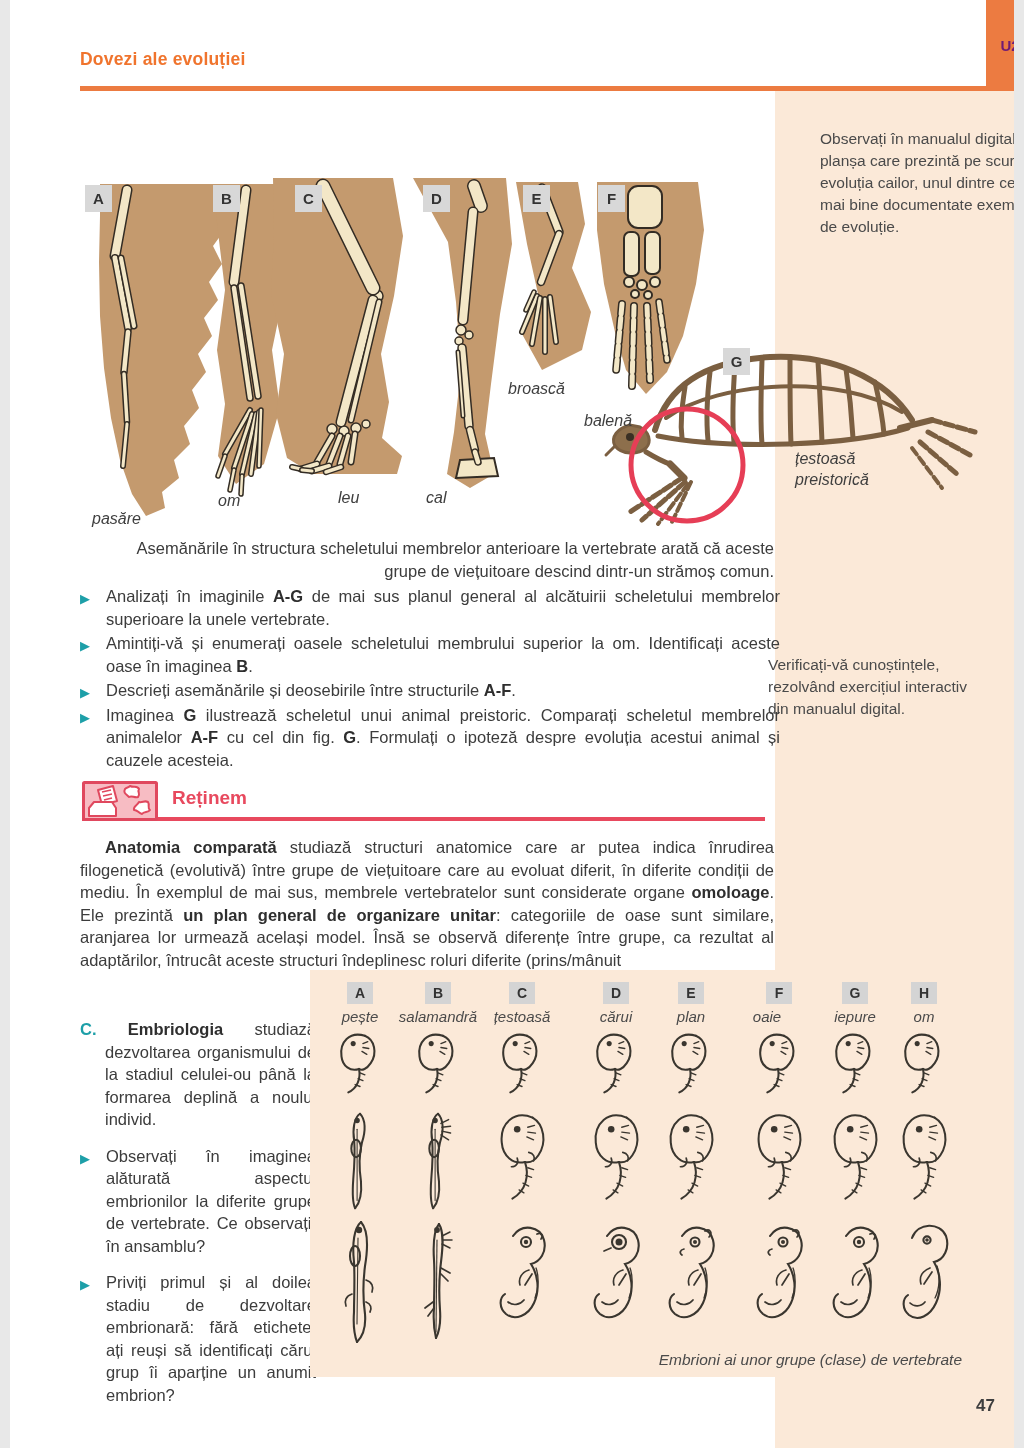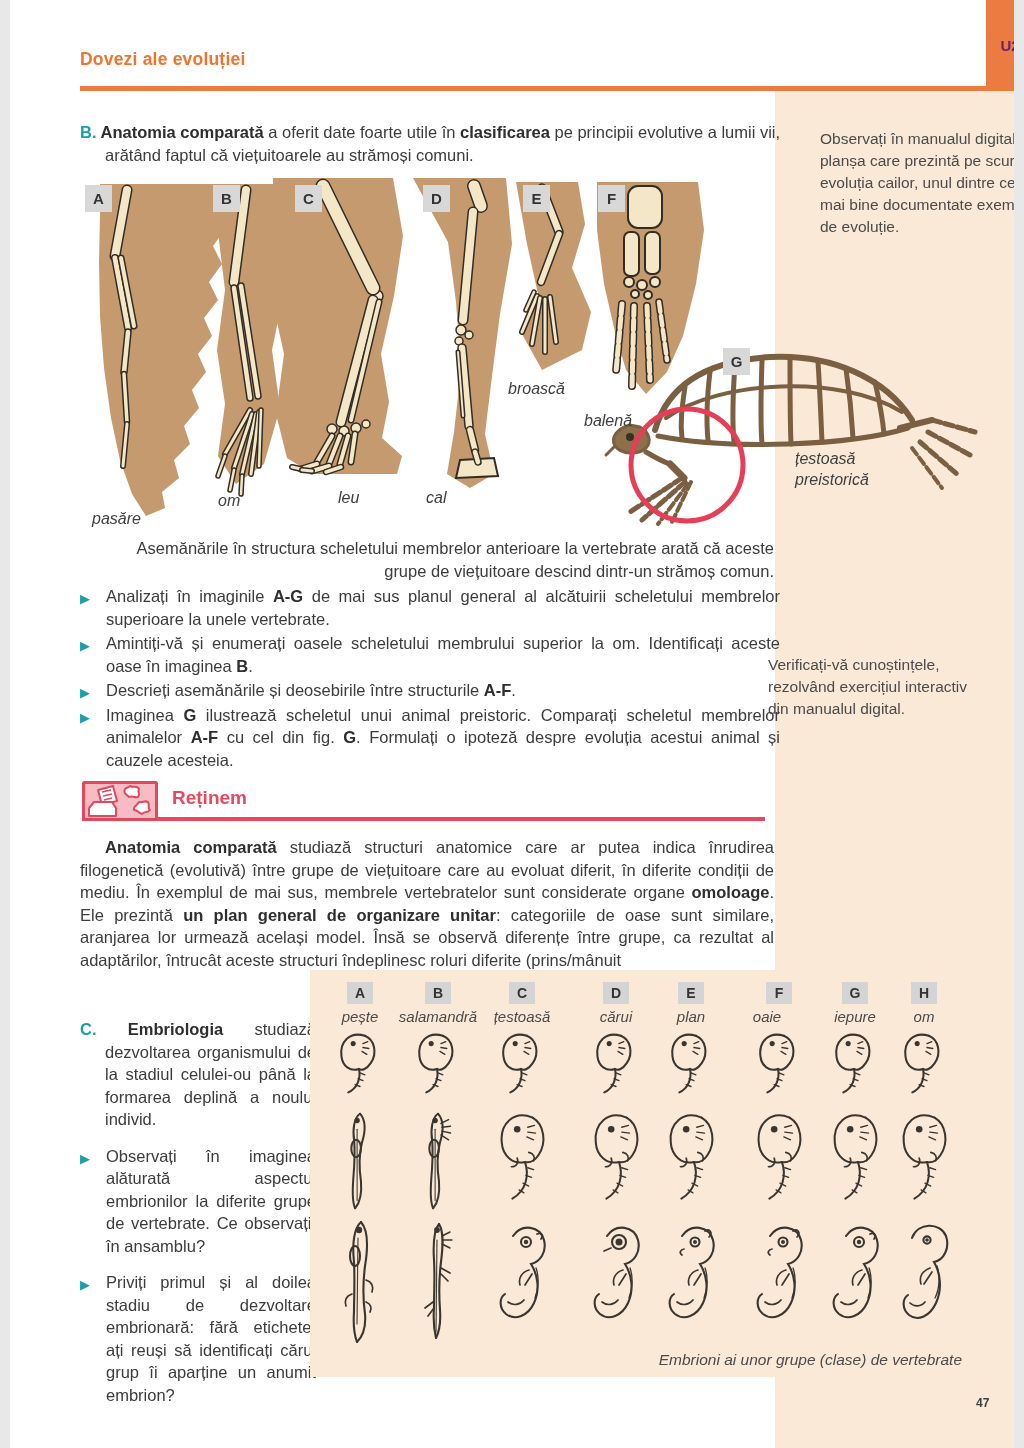--- a/index.html
+++ b/index.html
@@ -43,38 +43,37 @@
               font-weight:bold;font-size:15px;display:flex;align-items:center;justify-content:center;}
   .fig-name{position:absolute;font-size:16px;font-style:italic;color:#3f3f3f;line-height:21px;}
   
   .epanel{left:300px;top:970px;width:724px;height:407px;background:#fbe9d8;}
   .ecol-letter{position:absolute;top:12px;width:26px;height:22px;background:#d4d4d4;color:#333;
                font-weight:bold;font-size:14px;display:flex;align-items:center;justify-content:center;}
   .ecol-name{position:absolute;top:38px;width:96px;text-align:center;font-size:15px;
              font-style:italic;color:#4a4a4a;}
   .ecell{position:absolute;}
   .ecap{position:absolute;right:72px;bottom:8px;font-size:15.5px;font-style:italic;color:#4a4a4a;}
-  .pagenum{left:966px;top:1396px;font-size:12px;font-weight:bold;color:#3f3f3f;}
+  .pagenum{left:966px;top:1396px;font-size:17px;font-weight:bold;color:#3f3f3f;}
 </style>
 </head>
 <body>
 
 <div class="page">
 
   <div class="abs hdr-title">Dovezi ale evoluției</div>
   <div class="abs hdr-rule"></div>
   <div class="abs unit-tab">
     <span>U2</span>
   </div>
 
   <div class="abs sidebar"></div>
   <div class="abs side-note note1">Observați în manualul digital planșa care prezintă pe scurt evoluția cailor, unul dintre cel mai bine documentate exemple de evoluție.</div>
   <div class="abs side-note note2">Verificați-vă cunoștințele, rezolvând exercițiul interactiv din manualul digital.</div>
 
-  <div class="abs para hang secb"><span class="seg-b seg-t">B. </span><span class="seg-b">Anatomia comparată</span><span class=""> a oferit date foarte utile în </span><span class="seg-b">clasificarea</span><span class=""> pe principii evolutive a lumii vii, arătând faptul că viețuitoarele au strămoși comuni.</span></div>
 
   <div class="abs skfig" id="skfig">
     <svg id="limbsvg" width="915" height="364" viewBox="0 0 915 364">
 
       <path fill="#c49a6e" d="M30,12 L155,12 L147,36 L156,56 L143,74 L152,92 L139,110 L148,128 L134,146 L142,164 L128,182 L136,200 L122,218 L129,236 L114,254 L120,272 L104,288 L109,306 L92,320 L95,336 L76,344 L62,322 L50,288 L41,246 L34,196 L30,144 L29,90 L30,44 Z"></path>
       <path fill="#c49a6e" d="M143,12 L212,12 L206,62 L214,120 L202,178 L210,236 L194,292 L166,312 L148,284 L155,232 L147,178 L155,118 L148,60 Z"></path>
       <path fill="#c49a6e" d="M203,6 L323,6 L333,64 L324,124 L311,182 L319,230 L312,266 L332,284 L327,302 L243,302 L217,286 L206,242 L214,182 L201,122 L204,62 Z"></path>
       <path fill="#c49a6e" d="M343,6 L436,6 L442,72 L430,142 L421,212 L415,262 L424,302 L400,316 L377,302 L384,260 L391,198 L386,130 L378,70 Z"></path>
       <path fill="#c49a6e" d="M446,10 L508,10 L515,52 L502,96 L521,140 L512,178 L472,198 L452,162 L468,122 L457,72 Z"></path>
       <path fill="#c49a6e" d="M527,10 L628,10 L634,58 L626,112 L613,164 L597,200 L576,222 L556,198 L545,160 L534,112 L527,58 Z"></path>

